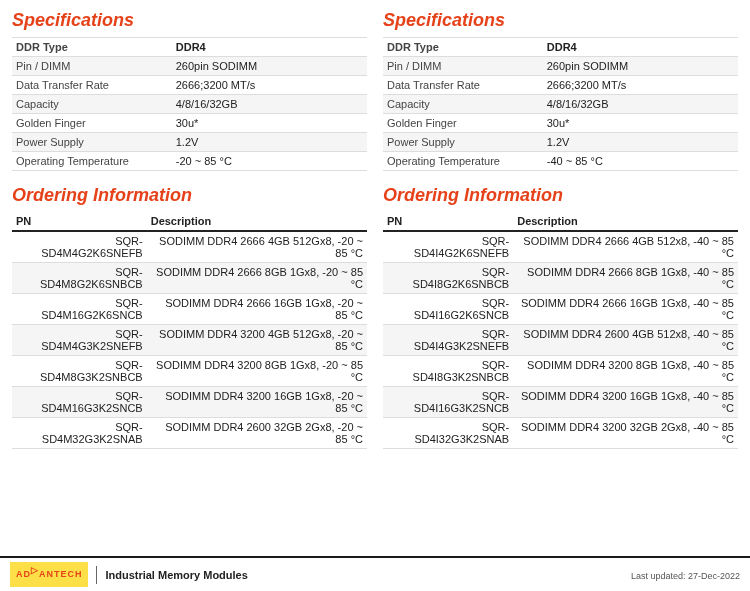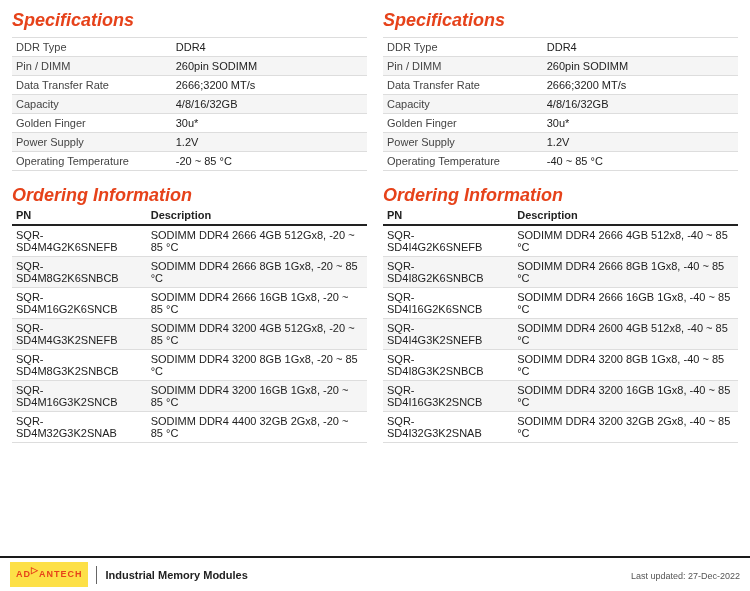--- a/index.html
+++ b/index.html
@@ -37,20 +37,21 @@
       border-collapse: collapse;
       margin-bottom: 14px;
     }
 
     .spec-table tr {
       border-bottom: 1px solid #ddd;
     }
 
     .spec-table tr:first-child {
       border-top: 1px solid #ddd;
+      font-weight: bold;
     }
 
     .spec-table td {
       padding: 3px 4px;
       font-size: 11px;
       color: #222;
     }
 
     .spec-table td:first-child {
       width: 45%;
@@ -62,20 +63,21 @@
     }
 
     .spec-table tr:nth-child(even) {
       background: #f5f5f5;
     }
 
     .ordering-title {
       font-size: 18px;
       font-weight: bold;
       color: #e6421a;
+      margin-bottom: 6px;
       font-style: italic;
     }
 
     .order-table {
       width: 100%;
       border-collapse: collapse;
     }
 
     .order-table thead tr {
       border-bottom: 2px solid #222;
@@ -87,20 +89,21 @@
       font-weight: bold;
       padding: 3px 4px;
       color: #222;
     }
 
     .order-table td {
       padding: 3px 4px;
       font-size: 11px;
       color: #222;
       border-bottom: 1px solid #ddd;
+      text-align: right;
     }
 
     .order-table tr:nth-child(even) {
       background: #f5f5f5;
     }
 
     .footer {
       position: absolute;
       bottom: 0;
       left: 0;
@@ -224,21 +227,21 @@
           <tr>
             <td>SQR-SD4M8G3K2SNBCB</td>
             <td>SODIMM DDR4 3200 8GB  1Gx8, -20 ~ 85 °C</td>
           </tr>
           <tr>
             <td>SQR-SD4M16G3K2SNCB</td>
             <td>SODIMM DDR4 3200 16GB 1Gx8, -20 ~ 85 °C</td>
           </tr>
           <tr>
             <td>SQR-SD4M32G3K2SNAB</td>
-            <td>SODIMM DDR4 4400 32GB 2Gx8, -20 ~ 85 °C</td>
+            <td>SODIMM DDR4 2600 32GB 2Gx8, -20 ~ 85 °C</td>
           </tr>
         </tbody>
     </table>
   </div>
 
   <div class="column">
     <div class="section-title">Specifications</div>
     <table class="spec-table">
       <tbody id="right-spec-body">
           <tr>

